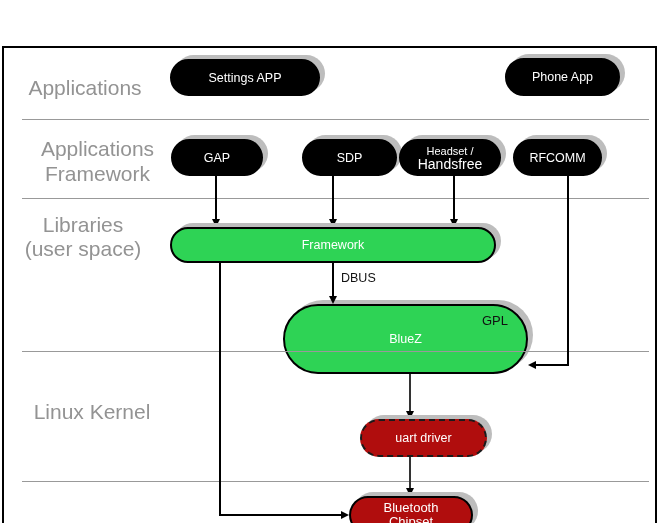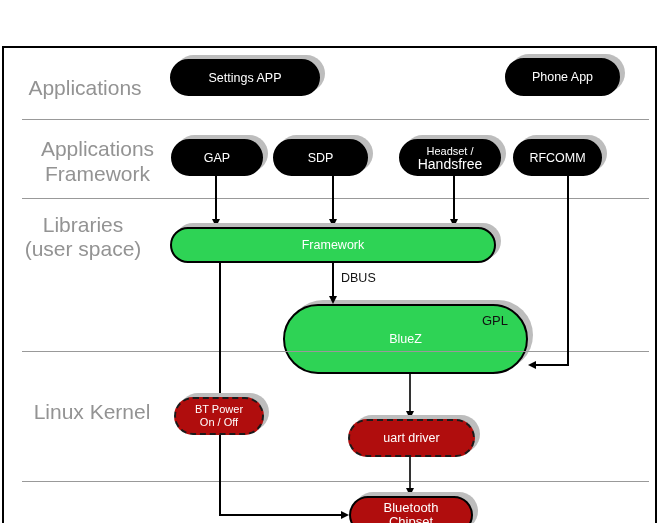--- a/index.html
+++ b/index.html
@@ -145,44 +145,40 @@
   <div class="pill blue" style="left:170px;top:15px;width:150px;height:37px;border-radius:19px">
     <span>Settings APP</span>
   </div>
   <div class="pill blue" style="left:171px;top:95px;width:92px;height:37px;border-radius:19px">
     <span>GAP</span>
   </div>
 
   <div class="pill blue" style="left:505px;top:14px;width:115px;height:38px;border-radius:19px">
     <span>Phone App</span>
   </div>
-  <div class="pill blue" style="left:273px;top:95px;width:95px;height:37px;border-radius:19px">
+  <div class="pill blue" style="left:302px;top:95px;width:95px;height:37px;border-radius:19px">
     <span>SDP</span>
   </div>
   <div class="pill blue" style="left:399px;top:95px;width:102px;height:37px;border-radius:19px;font-size:11px;line-height:13px">
     <span>Headset /</span>
     <span class="sub">Handsfree</span>
   </div>
   <div class="pill blue" style="left:513px;top:95px;width:89px;height:37px;border-radius:19px">
     <span>RFCOMM</span>
   </div>
 
   <div class="pill green" style="left:170px;top:183px;width:326px;height:36px;border-radius:18px">
     <span>Framework</span>
   </div>
   <div class="pill green" id="bluez-pill" style="left:283px;top:260px;width:245px;height:70px;border-radius:35px">
     <span>BlueZ</span>
     <span class="gpl">GPL</span>
   </div>
 
-  <div class="pill red dashed" style="left:174px;top:353px;width:90px;height:38px;border-radius:19px;font-size:11px;line-height:13px">
-    <span>BT Power</span>
-    <span>On / Off</span>
-  </div>
-  <div class="pill red dashed" style="left:348px;top:375px;width:127px;height:38px;border-radius:19px">
+  <div class="pill red dashed" style="left:360px;top:375px;width:127px;height:38px;border-radius:19px">
     <span>uart driver</span>
   </div>
 
   <div class="pill red" style="left:349px;top:452px;width:124px;height:38px;border-radius:19px;font-size:13px;line-height:14px">
     <span>Bluetooth</span>
     <span>Chipset</span>
   </div>
 
 </div>
 

